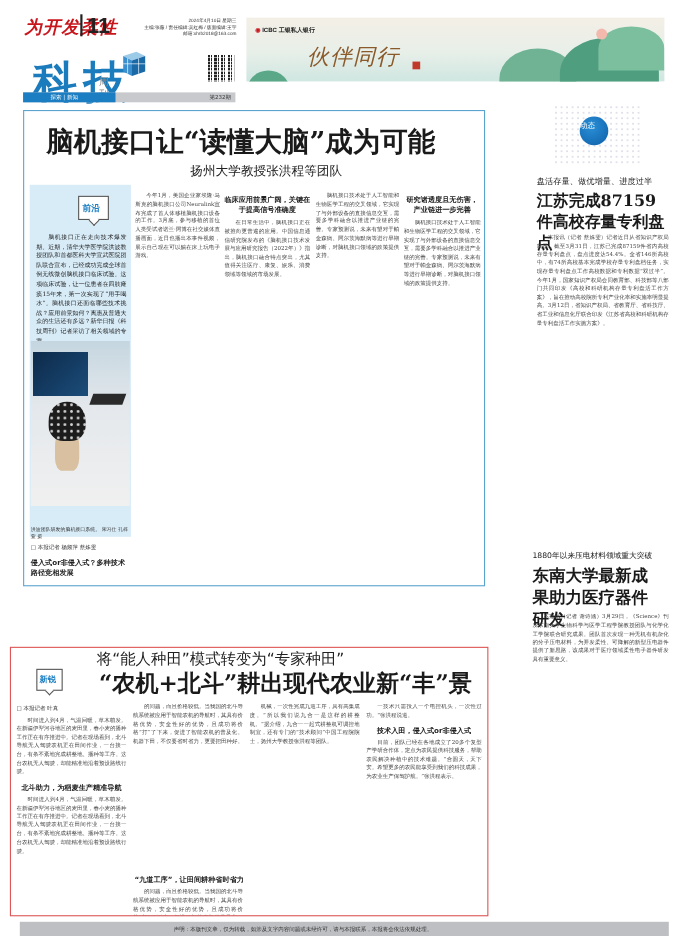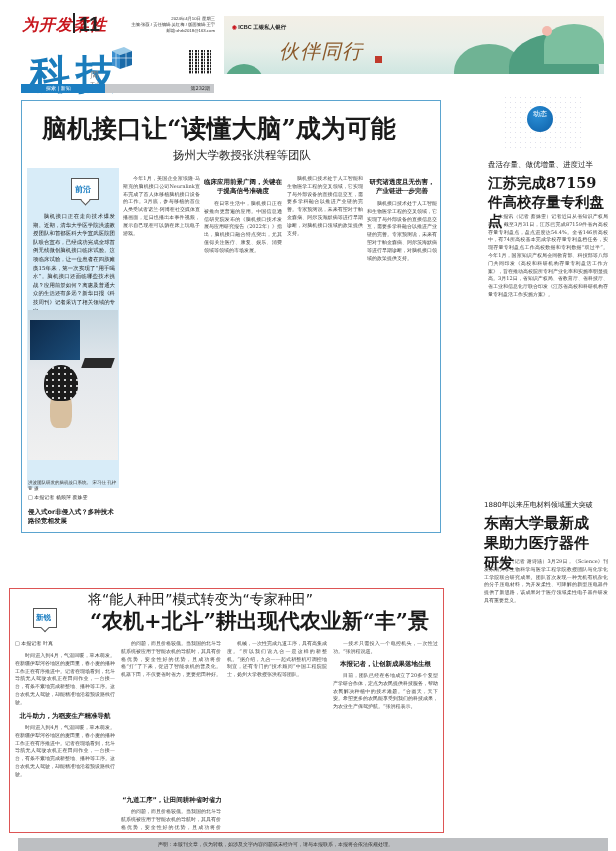--- a/index.html
+++ b/index.html
@@ -47,21 +47,21 @@
   .face { position: absolute; left: 22px; top: 80px; width: 22px; height: 38px; background: #d8c0a0; border-radius: 40% 40% 30% 30%; }
   .keyboard { position: absolute; left: 55px; top: 48px; width: 30px; height: 10px; background: #2a2a2a; transform: skewX(-20deg); }
   .caption { position: absolute; left: 28px; top: 480px; width: 92px; font-size: 4.5px; line-height: 6px; color: #333; }
   .byline-a { position: absolute; left: 28px; top: 494px; font-size: 5px; color: #333; font-family: "DejaVu Sans", sans-serif; }
   .subhead-a { position: absolute; left: 28px; top: 508px; width: 92px; font-size: 6.5px; font-weight: bold; line-height: 9px; color: #222; font-family: "DejaVu Sans", sans-serif; }
 
   .col { position: absolute; font-size: 5px; line-height: 7.8px; color: #444; text-align: justify; text-indent: 2em; overflow: hidden; }
   .col-head { position: absolute; font-size: 6.5px; font-weight: bold; line-height: 9px; color: #222; font-family: "DejaVu Sans", sans-serif; text-align: center; }
 
   
-  .dyn-circle { position: absolute; left: 527px; top: 106px; width: 26px; height: 26px; border-radius: 50%; background: radial-gradient(circle at 40% 35%, #2a8fd6, #0d5fa8); color: #fff; font-family: "DejaVu Sans", sans-serif; font-size: 7px; text-align: center; line-height: 9px; padding-top: 4px; }
+  .dyn-circle { position: absolute; left: 527px; top: 106px; width: 26px; height: 26px; border-radius: 50%; background: radial-gradient(circle at 40% 35%, #2a8fd6, #0d5fa8); color: #fff; font-family: "DejaVu Sans", sans-serif; font-size: 7px; line-height: 9px; padding-top: 4px; }
   .dyn-net { position: absolute; left: 503px; top: 95px; width: 80px; height: 55px; background: radial-gradient(circle, #ccd 0.6px, transparent 1px) 0 0/5px 5px; opacity: .6; }
   .r-kicker { position: absolute; left: 488px; top: 160px; font-family: "DejaVu Sans", sans-serif; font-size: 7.5px; color: #222; }
   .r-title { position: absolute; left: 488px; top: 173px; font-size: 14.5px; font-weight: bold; line-height: 19px; color: #1a1a1a; }
   .r-kicker2 { position: absolute; left: 484px; top: 500px; font-family: "DejaVu Sans", sans-serif; font-size: 7px; color: #222; }
   .r-title2 { position: absolute; left: 484px; top: 513px; font-size: 15px; font-weight: bold; line-height: 20px; color: #1a1a1a; }
 
   
   .feature2 { position: absolute; left: 9px; top: 588px; width: 435px; height: 245px; border: 1.2px solid #d55; }
   .tag2 { position: absolute; left: 33px; top: 608px; width: 24px; height: 20px; background: #fff; border: 1px solid #555; }
   .tag2 span { position: absolute; left: 2px; top: 4px; font-family: "DejaVu Sans", sans-serif; font-size: 7.5px; color: #1b7ec2; font-weight: bold; }
@@ -163,18 +163,18 @@
 <div class="headline2">“农机+北斗”耕出现代农业新“丰”景</div>
 <div class="byline2">□ 本报记者 叶真</div>
 <div class="col" style="left:15px;top:652px;width:100px;height:55px;">时间进入到4月，气温回暖，草木萌发。在新疆伊犁河谷地区的麦田里，春小麦的播种工作正在有序推进中。记者在现场看到，北斗导航无人驾驶农机正在田间作业，一台接一台，有条不紊地完成耕整地、播种等工序。这台农机无人驾驶，却能精准地沿着预设路线行驶。</div>
 <div class="col-head" style="left:15px;top:712px;width:100px;">北斗助力，为稻麦生产精准导航</div>
 <div class="col" style="left:15px;top:724px;width:100px;height:105px;">时间进入到4月，气温回暖，草木萌发。在新疆伊犁河谷地区的麦田里，春小麦的播种工作正在有序推进中。记者在现场看到，北斗导航无人驾驶农机正在田间作业，一台接一台，有条不紊地完成耕整地、播种等工序。这台农机无人驾驶，却能精准地沿着预设路线行驶。</div>
 <div class="col" style="left:121px;top:640px;width:100px;height:160px;">的问题，而且价格较低。当我国的北斗导航系统被应用于智能农机的导航时，其具有价格优势，安全性好的优势，且成功将价格“打”了下来，促进了智能农机的普及化。机器下田，不仅要省时省力，更要把田种好。</div>
 <div class="col-head" style="left:121px;top:796px;width:102px;">“九道工序”，让田间耕种省时省力</div>
 <div class="col" style="left:121px;top:808px;width:100px;height:24px;">的问题，而且价格较低。当我国的北斗导航系统被应用于智能农机的导航时，其具有价格优势，安全性好的优势，且成功将价格“打”了下来，促进了智能农机的普及化。机器下田，不仅要省时省力，更要把田种好。</div>
 <div class="col" style="left:227px;top:640px;width:100px;height:192px;">机械，一次性完成九道工序，具有高集成度。“所以我们说九合一是这样的耕整机。”据介绍，九合一一起式耕整机可调控地制宜，还有专门的“技术顾问”中国工程院院士，扬州大学教授张洪程等团队。</div>
 <div class="col" style="left:333px;top:640px;width:105px;height:16px;">一技术只需投入一个电控机头，一次性过功。“张洪程说道。</div>
-<div class="col-head" style="left:333px;top:660px;width:105px;">本报记者，让创新成果落地生根</div>
+<div class="col-head" style="left:333px;top:660px;width:105px;">技术入田，侵入式or非侵入式</div>
 <div class="col" style="left:333px;top:672px;width:105px;height:160px;">目前，团队已经在各地成立了20多个复型产学研合作体，定点为农民提供科技服务，帮助农民解决种植中的技术难题。“合圆天，天下安。希望更多的农民能享受到我们的科技成果，为农业生产保驾护航。”张洪程表示。</div>
 
 <div class="footer-bar">
   <span>声明：本版刊文章，仅为转载，如涉及文字内容问题或未经许可，请与本报联系，本报将会依法依规处理。</span>
 </div>
 
 </body></html>

